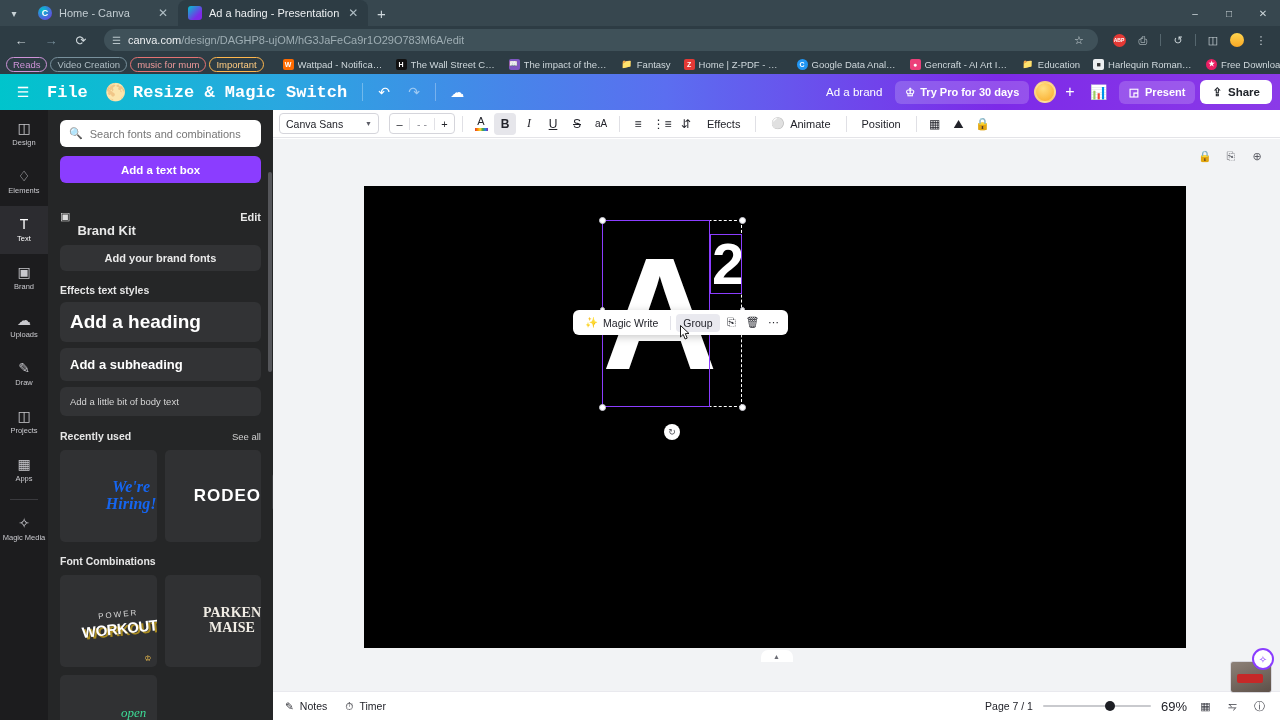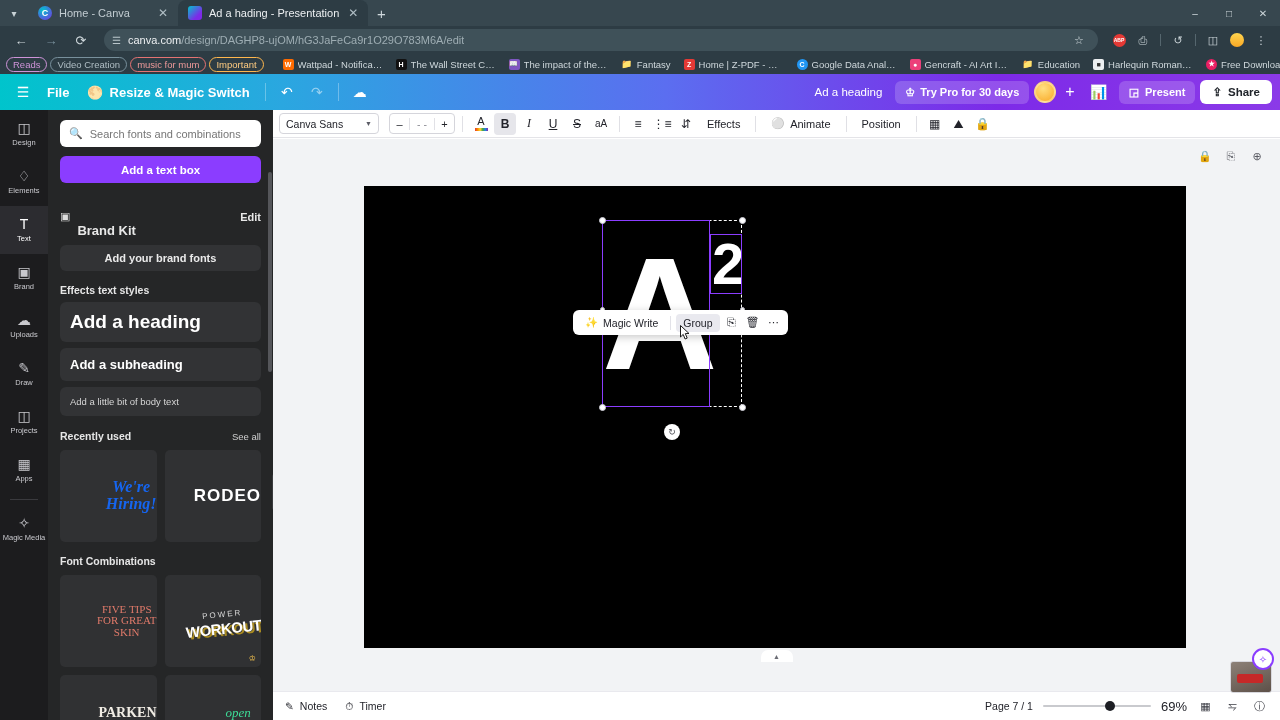--- a/index.html
+++ b/index.html
@@ -82,21 +82,21 @@
 
   
   .canva-root { position: absolute; top: 74px; left: 0; width: 1280px; height: 646px; background: #18191b; }
 
   .canva-header {
     position: absolute; top: 0; left: 0; width: 1280px; height: 36px;
     background: linear-gradient(90deg, #00c4cc 0%, #2aa7e0 22%, #5b6ef0 52%, #7d2ae8 78%, #8b3ae8 100%);
     display: flex; align-items: center; padding: 0 8px; color: #fff;
   }
   .hdr-btn { display: flex; align-items: center; gap: 6px; padding: 5px 9px; border-radius: 6px;
-    font-size: 13px; font-weight: bold; color: #fff; }
+    font-size: 17px; font-weight: bold; color: #fff; font-family: Liberation Mono, monospace; }
   .hdr-icon { width: 30px; height: 26px; display: flex; align-items: center; justify-content: center;
     font-size: 14px; }
   .hdr-divider { width: 1px; height: 18px; background: rgba(255,255,255,.3); margin: 0 6px; }
   .hdr-right { margin-left: auto; display: flex; align-items: center; gap: 5px; }
   .doc-title { font-size: 11.5px; color: #fff; padding: 4px 8px; font-weight: normal; }
   .try-pro { background: rgba(255,255,255,.18); border-radius: 6px; padding: 5px 10px;
     font-size: 11px; font-weight: bold; display: flex; align-items: center; gap: 5px; }
   .avatar-badge { width: 22px; height: 22px; border-radius: 50%;
     background: radial-gradient(circle at 40% 30%, #ffe082, #f9a825); border: 2px solid #ffffff55;}
   .plus-btn { font-size: 16px; padding: 0 4px; color: #fff; }
@@ -355,21 +355,21 @@
         <span>🌕</span>
         <span>Resize &amp; Magic Switch</span>
       </div>
       <div class="hdr-divider"></div>
       <div class="hdr-icon">↶</div>
       <div class="hdr-icon" style="opacity:.5">↷</div>
       <div class="hdr-divider"></div>
       <div class="hdr-icon">☁</div>
 
       <div class="hdr-right">
-        <div class="doc-title">Ad a heading</div>
+        <div class="doc-title">Ad a brand</div>
         <div class="try-pro">
           <span>♔</span>
           <span>Try Pro for 30 days</span>
         </div>
         <div class="avatar-badge"></div>
         <div class="plus-btn">+</div>
         <div class="hdr-icon">📊</div>
         <div class="present-btn">
           <span>◲</span>
           <span>Present</span>
@@ -465,27 +465,20 @@
           <div class="tile">
             <div class="tile-txt" style="font-weight:bold;color:#fff;font-size:17px;letter-spacing:1px">
               <span>RODEO</span>
             </div>
           </div>
         </div>
 
         <div class="sect-title">Font Combinations</div>
 
         <div class="tile-grid">
-          <div class="tile">
-            <div class="tile-txt" style="font-family:'Liberation Serif',serif;color:#e07a6a;font-size:11px">
-              <span>FIVE TIPS</span><br>
-              <span>FOR GREAT</span><br>
-              <span>SKIN</span>
-            </div>
-          </div>
           <div class="tile">
             <div class="tile-txt" style="transform:rotate(-6deg)">
               <span style="color:#d9d9d9;font-size:8px;letter-spacing:2px">POWER</span><br>
               <span style="color:#fff;font-size:15px;font-weight:bold;letter-spacing:-.5px;text-shadow:2px 2px 0 #a98b20">WORKOUT</span>
             </div>
             <span class="crown">♔</span>
           </div>
           <div class="tile">
             <div class="tile-txt" style="font-family:'Liberation Serif',serif;color:#f0ece4;font-size:14px;font-weight:bold">
               <span>PARKEN</span><br>

